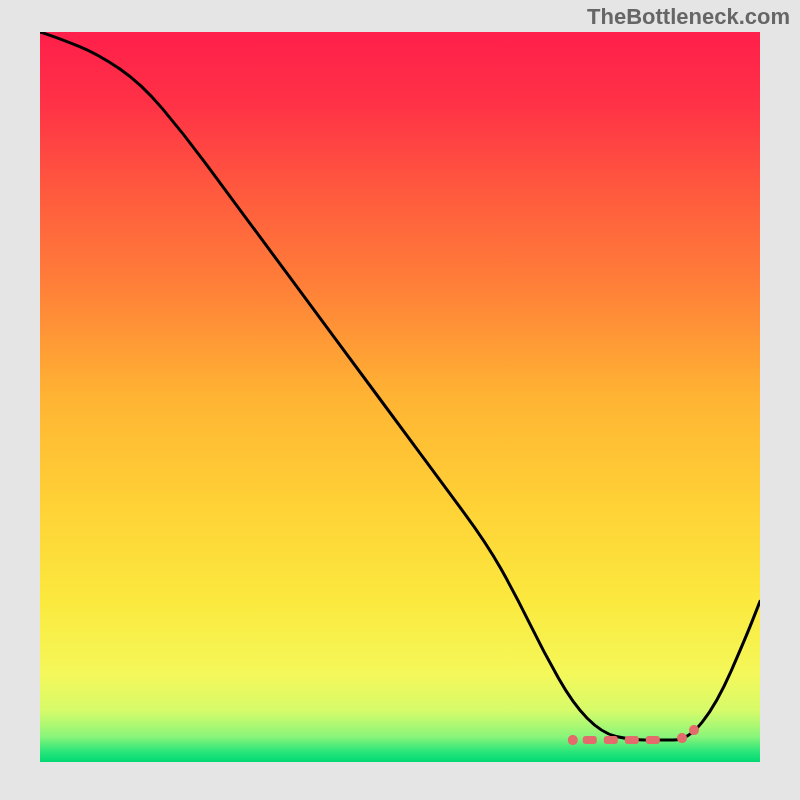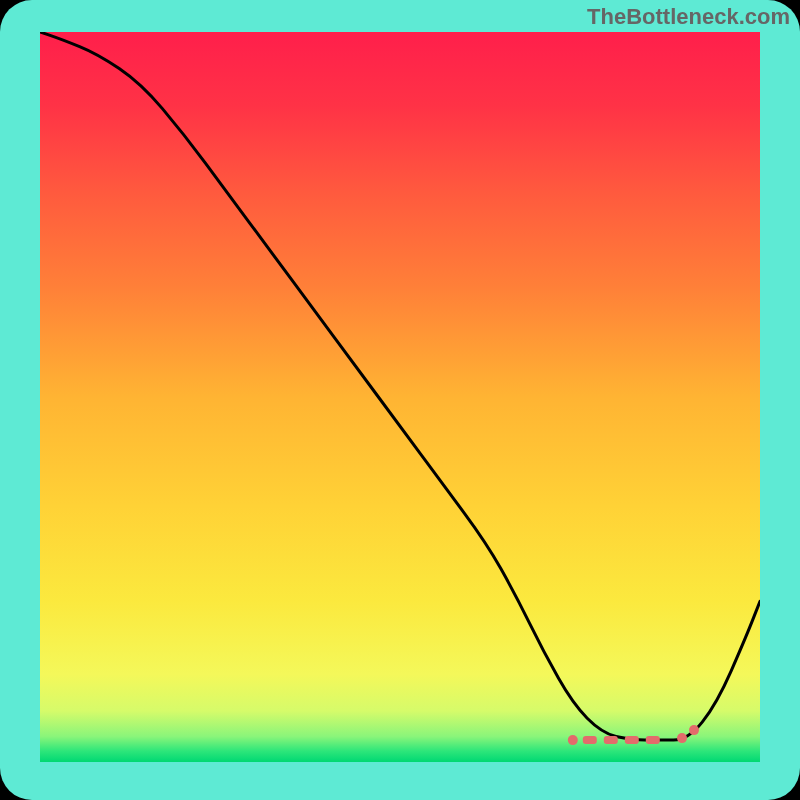--- a/index.html
+++ b/index.html
@@ -1,22 +1,21 @@
 <!DOCTYPE html>
 <html><head>
 <meta charset="utf-8">
 <style>
   * { margin: 0; padding: 0; box-sizing: border-box; }
   html, body { width: 800px; height: 800px; background: #000; overflow: hidden; }
   .outer {
     width: 800px;
     height: 800px;
-    background: #5eead4;
+    background: #e5e5e5;
     position: relative;
-    border-radius: 32px;
   }
   .attribution {
     position: absolute;
     top: 4px;
     right: 10px;
     font-family: Arial, Helvetica, sans-serif;
     font-size: 22px;
     font-weight: bold;
     color: #666;
     letter-spacing: 0px;

